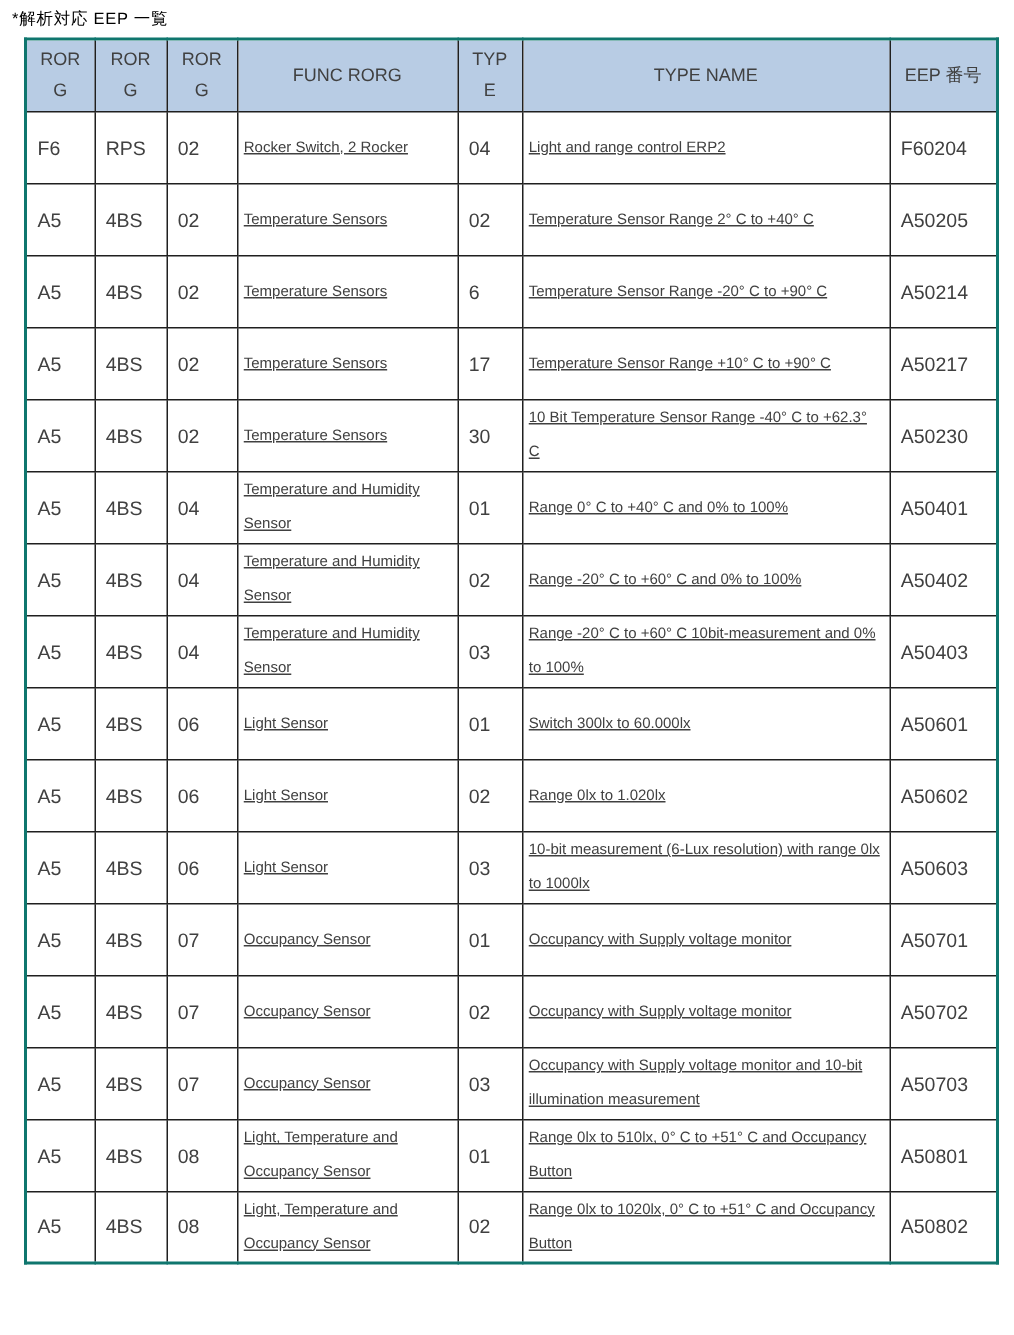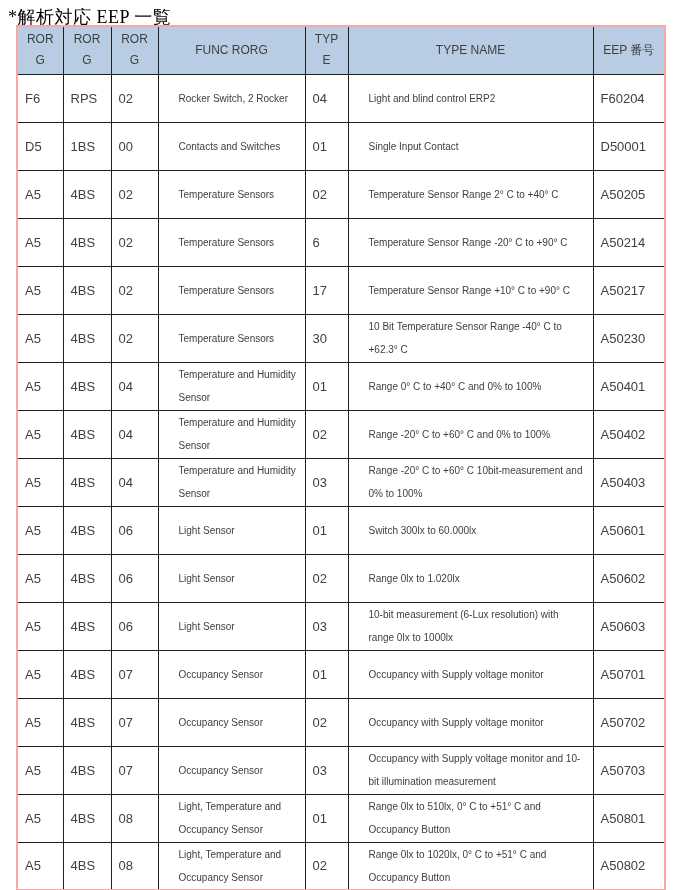--- a/index.html
+++ b/index.html
@@ -6,33 +6,33 @@
   html, body { background: #ffffff; }
   body {
     width: 676px; height: 890px;
     position: relative;
     font-family: "Liberation Sans", "DejaVu Sans", sans-serif;
     overflow: hidden;
   }
   .page-title {
     position: absolute;
     left: 8px; top: 5px;
-    font-family: Liberation Serif, serif;
-    font-size: 18px;
+    font-family: Liberation Sans, sans-serif;
+    font-size: 11px;
     color: #000000;
     letter-spacing: 0.5px;
     white-space: nowrap;
   }
   table.eep-table {
     position: absolute;
     left: 16px; top: 25px;
     width: 648px;
     table-layout: fixed;
     border-collapse: collapse;
-    border: 2px solid #fca5a5;
+    border: 2px solid #0f766e;
   }
   th, td {
     border: 1px solid #1f1f1f;
     color: #404040;
     overflow: hidden;
     vertical-align: middle;
     text-align: left;
   }
   thead th {
     background: #b8cce4;
@@ -49,22 +49,23 @@
   }
   tbody tr { height: 48px; }
   td.code {
     font-size: 13px;
     padding-left: 7px;
     padding-right: 3px;
   }
   td.small {
     font-size: 10px;
     line-height: 23px;
-    padding-left: 20px;
+    padding-left: 4px;
     padding-right: 6px;
+    text-decoration: underline;
   }
 </style>
 </head>
 <body>
 
 <div class="page-title">*解析対応 EEP 一覧</div>
 
 <table class="eep-table">
   <colgroup>
     <col style="width:46px">
@@ -86,31 +87,22 @@
       <th>EEP 番号</th>
     </tr>
   </thead>
   <tbody id="table-body">
       <tr>
         <td class="code">F6</td>
         <td class="code">RPS</td>
         <td class="code">02</td>
         <td class="small">Rocker Switch, 2 Rocker</td>
         <td class="code">04</td>
-        <td class="small">Light and blind control ERP2</td>
+        <td class="small">Light and range control ERP2</td>
         <td class="code">F60204</td>
-      </tr>
-      <tr>
-        <td class="code">D5</td>
-        <td class="code">1BS</td>
-        <td class="code">00</td>
-        <td class="small">Contacts and Switches</td>
-        <td class="code">01</td>
-        <td class="small">Single Input Contact</td>
-        <td class="code">D50001</td>
       </tr>
       <tr>
         <td class="code">A5</td>
         <td class="code">4BS</td>
         <td class="code">02</td>
         <td class="small">Temperature Sensors</td>
         <td class="code">02</td>
         <td class="small">Temperature Sensor Range 2° C to +40° C</td>
         <td class="code">A50205</td>
       </tr>

